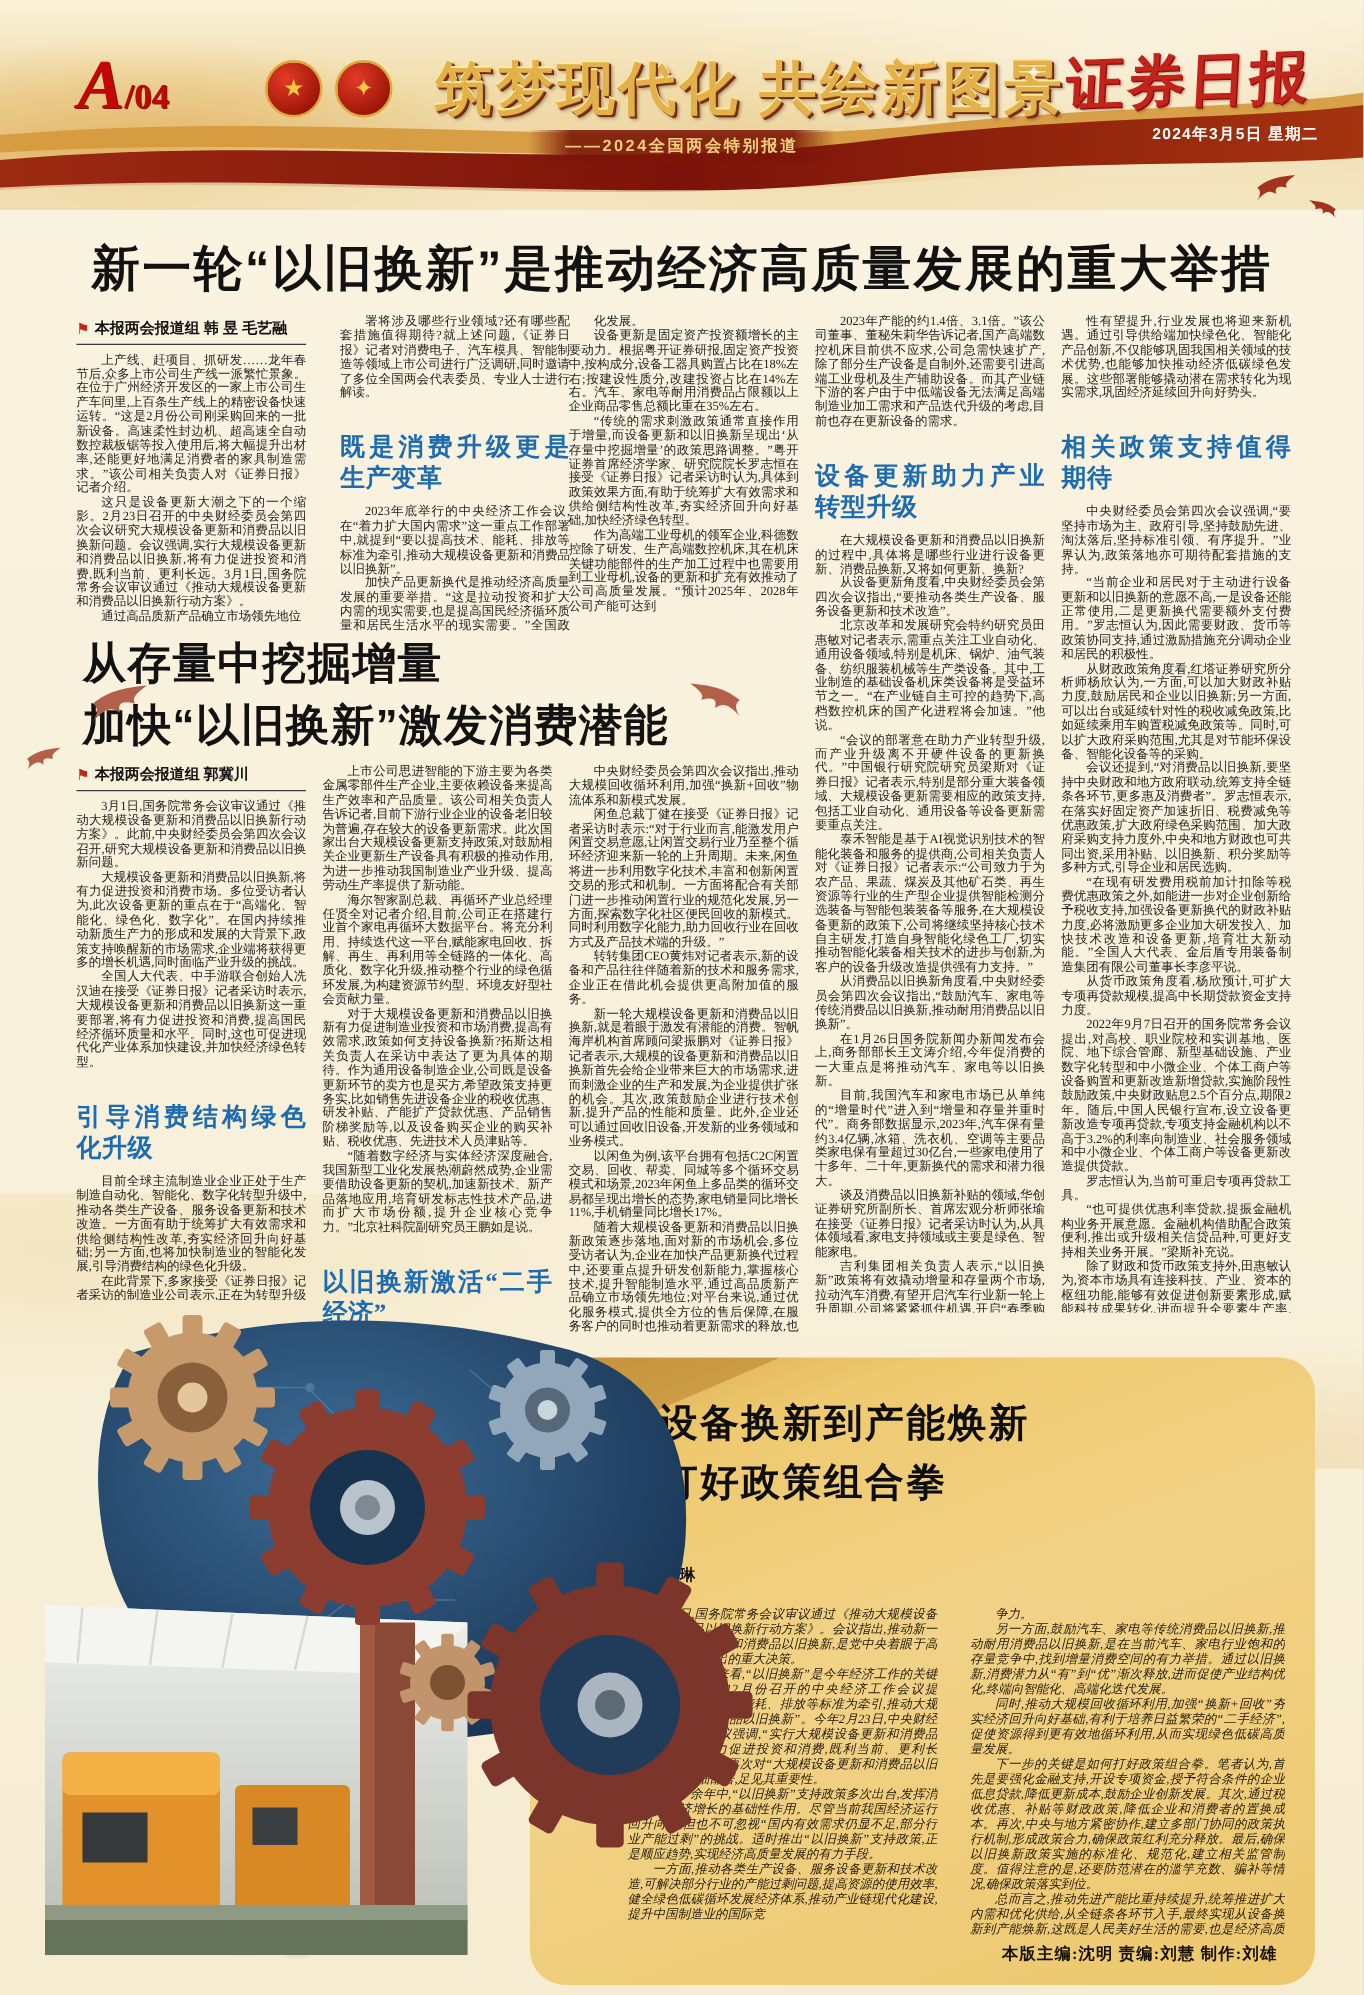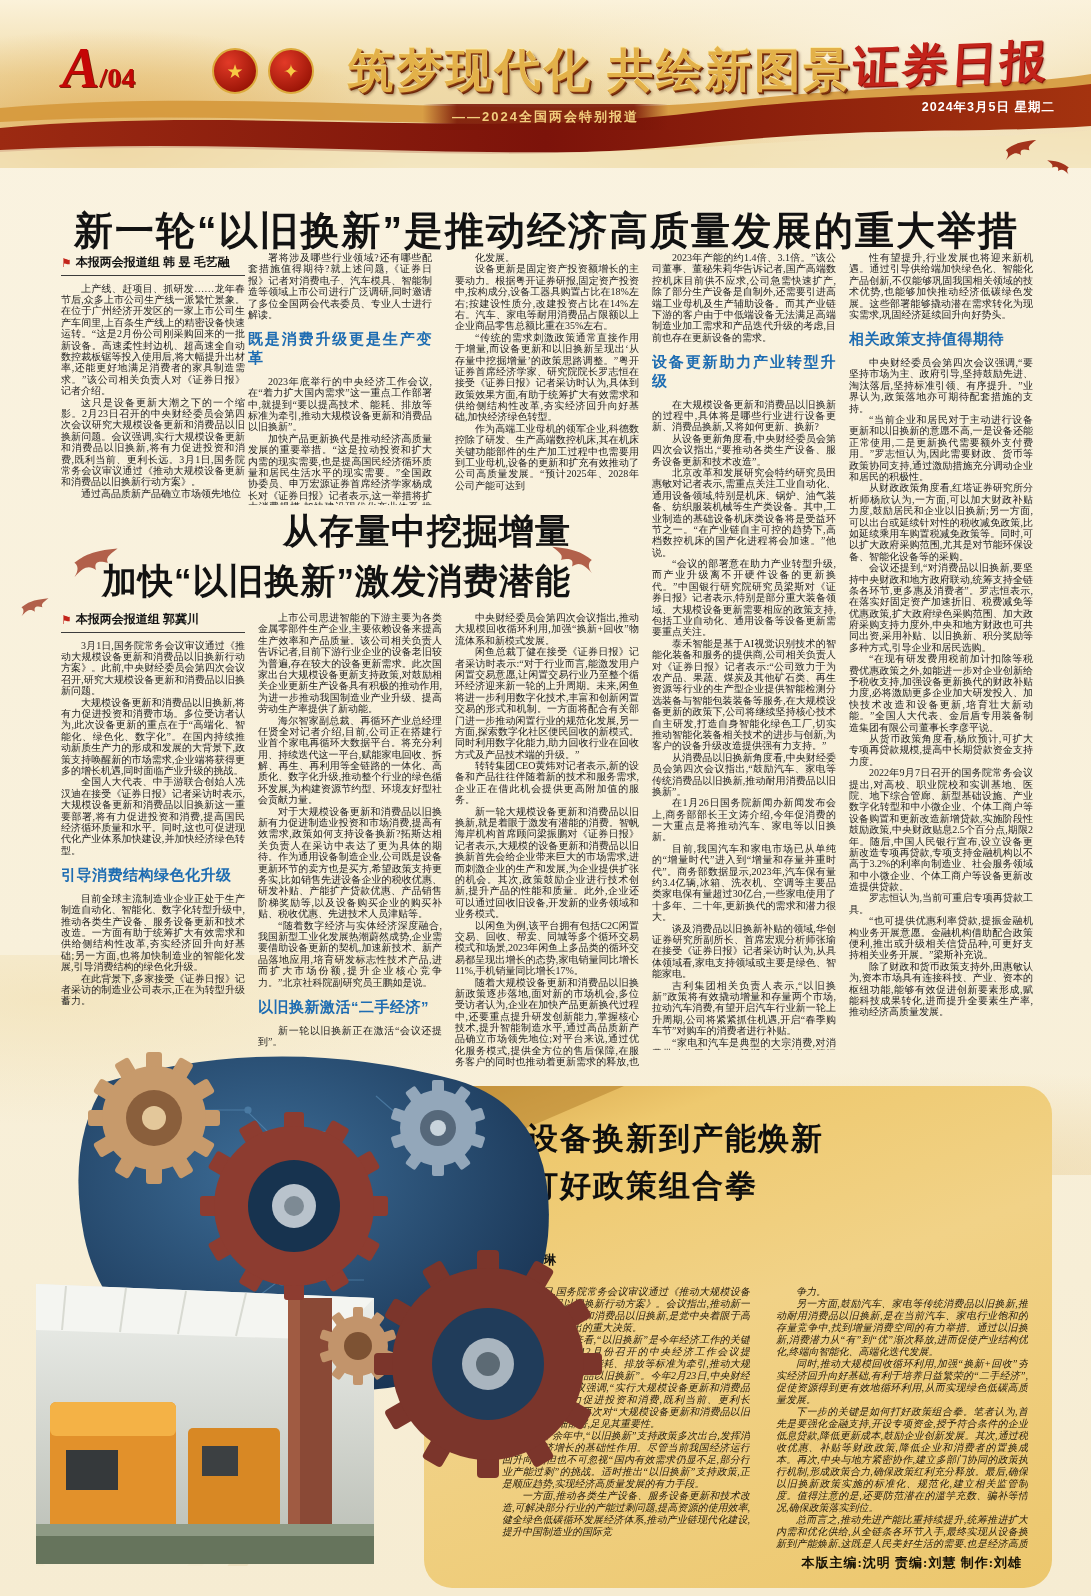--- a/index.html
+++ b/index.html
@@ -33,30 +33,30 @@
       color:#f2cf7e;font-family:var(--sans);font-weight:700;font-size:13px;letter-spacing:2px;
       padding:4px 30px;border-radius:3px;white-space:nowrap;
       background:linear-gradient(90deg,rgba(122,22,8,0),rgba(122,22,8,.88) 14%,rgba(122,22,8,.88) 86%,rgba(122,22,8,0));}
   .paper-logo{position:absolute;right:42px;top:34px;font-family:var(--serif);font-weight:900;
       font-size:46px;color:#c2231a;letter-spacing:3px;transform:rotate(-2deg) skewX(-5deg);
       text-shadow:1px 1px 0 #8a0f08,2px 2px 2px rgba(80,0,0,.35);}
   .hdr-date{position:absolute;right:36px;top:99px;color:#fff;font-family:var(--sans);
       font-weight:700;font-size:12.5px;letter-spacing:1px;}
   .hdr-star{position:absolute;left:820px;top:48px;color:rgba(255,255,245,.8);font-size:17px;}
   
-  .h1-main{position:absolute;left:58px;top:188px;width:975px;margin:16px;
+  .h1-main{position:absolute;left:58px;top:188px;width:975px;text-align:center;margin:0;
       font-family:var(--sans);font-weight:900;font-size:39px;letter-spacing:2px;color:#121212;}
-  .h2-main{position:absolute;left:66px;top:506px;width:505px;text-align:right;
+  .h2-main{position:absolute;left:66px;top:506px;width:505px;text-align:left;
       font-family:var(--sans);font-weight:900;color:#121212;font-size:35px;line-height:1.42;letter-spacing:1px;}
   
   .col{position:absolute;width:184px;font-family:var(--serif);font-size:10px;line-height:1.14;
        color:#1d1d1d;text-align:justify;overflow:hidden;z-index:1;}
   .col p.para{margin:0;text-indent:2em;}
-  .col h3.subhead{font-family:Liberation Sans, sans-serif;font-weight:800;font-size:15px;line-height:1.25;
-       color:#1d6cb2;margin:10px 0 8px;letter-spacing:.5px;}
+  .col h3.subhead{font-family:Liberation Serif, serif;font-weight:800;font-size:20px;line-height:1.25;
+       color:#1d6cb2;margin:26px 0 8px;letter-spacing:.5px;}
   .byline{display:flex;align-items:center;gap:4px;font-family:var(--sans);font-weight:700;
        font-size:12px;color:#111;border-bottom:1.5px solid #3c3c3c;padding:1px 0 5px;margin-bottom:7px;}
   .flag{color:#c3241a;font-size:12px;line-height:1;}
   
   .kbox{position:absolute;left:424px;top:1086px;width:628px;height:502px;border-radius:28px;
       overflow:hidden;z-index:3;
       background:linear-gradient(160deg,#d8a64a 0%,#eec96f 16%,#f1d287 46%,#ecc76d 100%);}
   .kbox:before{content:"";position:absolute;left:0;top:0;width:0;height:0;
       border-top:86px solid rgba(170,118,36,.45);border-right:200px solid transparent;}
   .kbox-title{position:absolute;left:70px;top:30px;width:490px;text-align:left;
@@ -116,21 +116,21 @@
     <div class="byline">
       <span class="flag">⚑</span>
       <span>本报两会报道组 韩 昱 毛艺融</span>
     </div>
     <div>
         <p class="para">上产线、赶项目、抓研发……龙年春节后,众多上市公司生产线一派繁忙景象。在位于广州经济开发区的一家上市公司生产车间里,上百条生产线上的精密设备快速运转。“这是2月份公司刚采购回来的一批新设备。高速柔性封边机、超高速全自动数控裁板锯等投入使用后,将大幅提升出材率,还能更好地满足消费者的家具制造需求。”该公司相关负责人对《证券日报》记者介绍。</p>
         <p class="para">这只是设备更新大潮之下的一个缩影。2月23日召开的中央财经委员会第四次会议研究大规模设备更新和消费品以旧换新问题。会议强调,实行大规模设备更新和消费品以旧换新,将有力促进投资和消费,既利当前、更利长远。3月1日,国务院常务会议审议通过《推动大规模设备更新和消费品以旧换新行动方案》。</p>
         <p class="para">通过高品质新产品确立市场领先地位</p>
       </div>
   </div>
-  <div class="col" style="left:248px;top:252px;height:253px;">
+  <div class="col" style="left:272px;top:252px;height:253px;">
       <p class="para">署将涉及哪些行业领域?还有哪些配套措施值得期待?就上述问题,《证券日报》记者对消费电子、汽车模具、智能制造等领域上市公司进行广泛调研,同时邀请了多位全国两会代表委员、专业人士进行解读。</p>
       <h3 class="subhead">既是消费升级更是生产变革</h3>
       <p class="para">2023年底举行的中央经济工作会议,在“着力扩大国内需求”这一重点工作部署中,就提到“要以提高技术、能耗、排放等标准为牵引,推动大规模设备更新和消费品以旧换新”。</p>
       <p class="para">加快产品更新换代是推动经济高质量发展的重要举措。“这是拉动投资和扩大内需的现实需要,也是提高国民经济循环质量和居民生活水平的现实需要。”全国政协委员、申万宏源证券首席经济学家杨成长对《证券日报》记者表示,这一举措将扩大消费规模,加快建设现代化产业体系,推动产业高端化、智能化、绿色</p>
     </div>
   <div class="col" style="left:455px;top:252px;height:253px;">
       <p class="para">化发展。</p>
       <p class="para">设备更新是固定资产投资额增长的主要动力。根据粤开证券研报,固定资产投资中,按构成分,设备工器具购置占比在18%左右;按建设性质分,改建投资占比在14%左右。汽车、家电等耐用消费品占限额以上企业商品零售总额比重在35%左右。</p>
       <p class="para">“传统的需求刺激政策通常直接作用于增量,而设备更新和以旧换新呈现出‘从存量中挖掘增量’的政策思路调整。”粤开证券首席经济学家、研究院院长罗志恒在接受《证券日报》记者采访时认为,具体到政策效果方面,有助于统筹扩大有效需求和供给侧结构性改革,夯实经济回升向好基础,加快经济绿色转型。</p>
       <p class="para">作为高端工业母机的领军企业,科德数控除了研发、生产高端数控机床,其在机床关键功能部件的生产加工过程中也需要用到工业母机,设备的更新和扩充有效推动了公司高质量发展。“预计2025年、2028年公司产能可达到</p>

